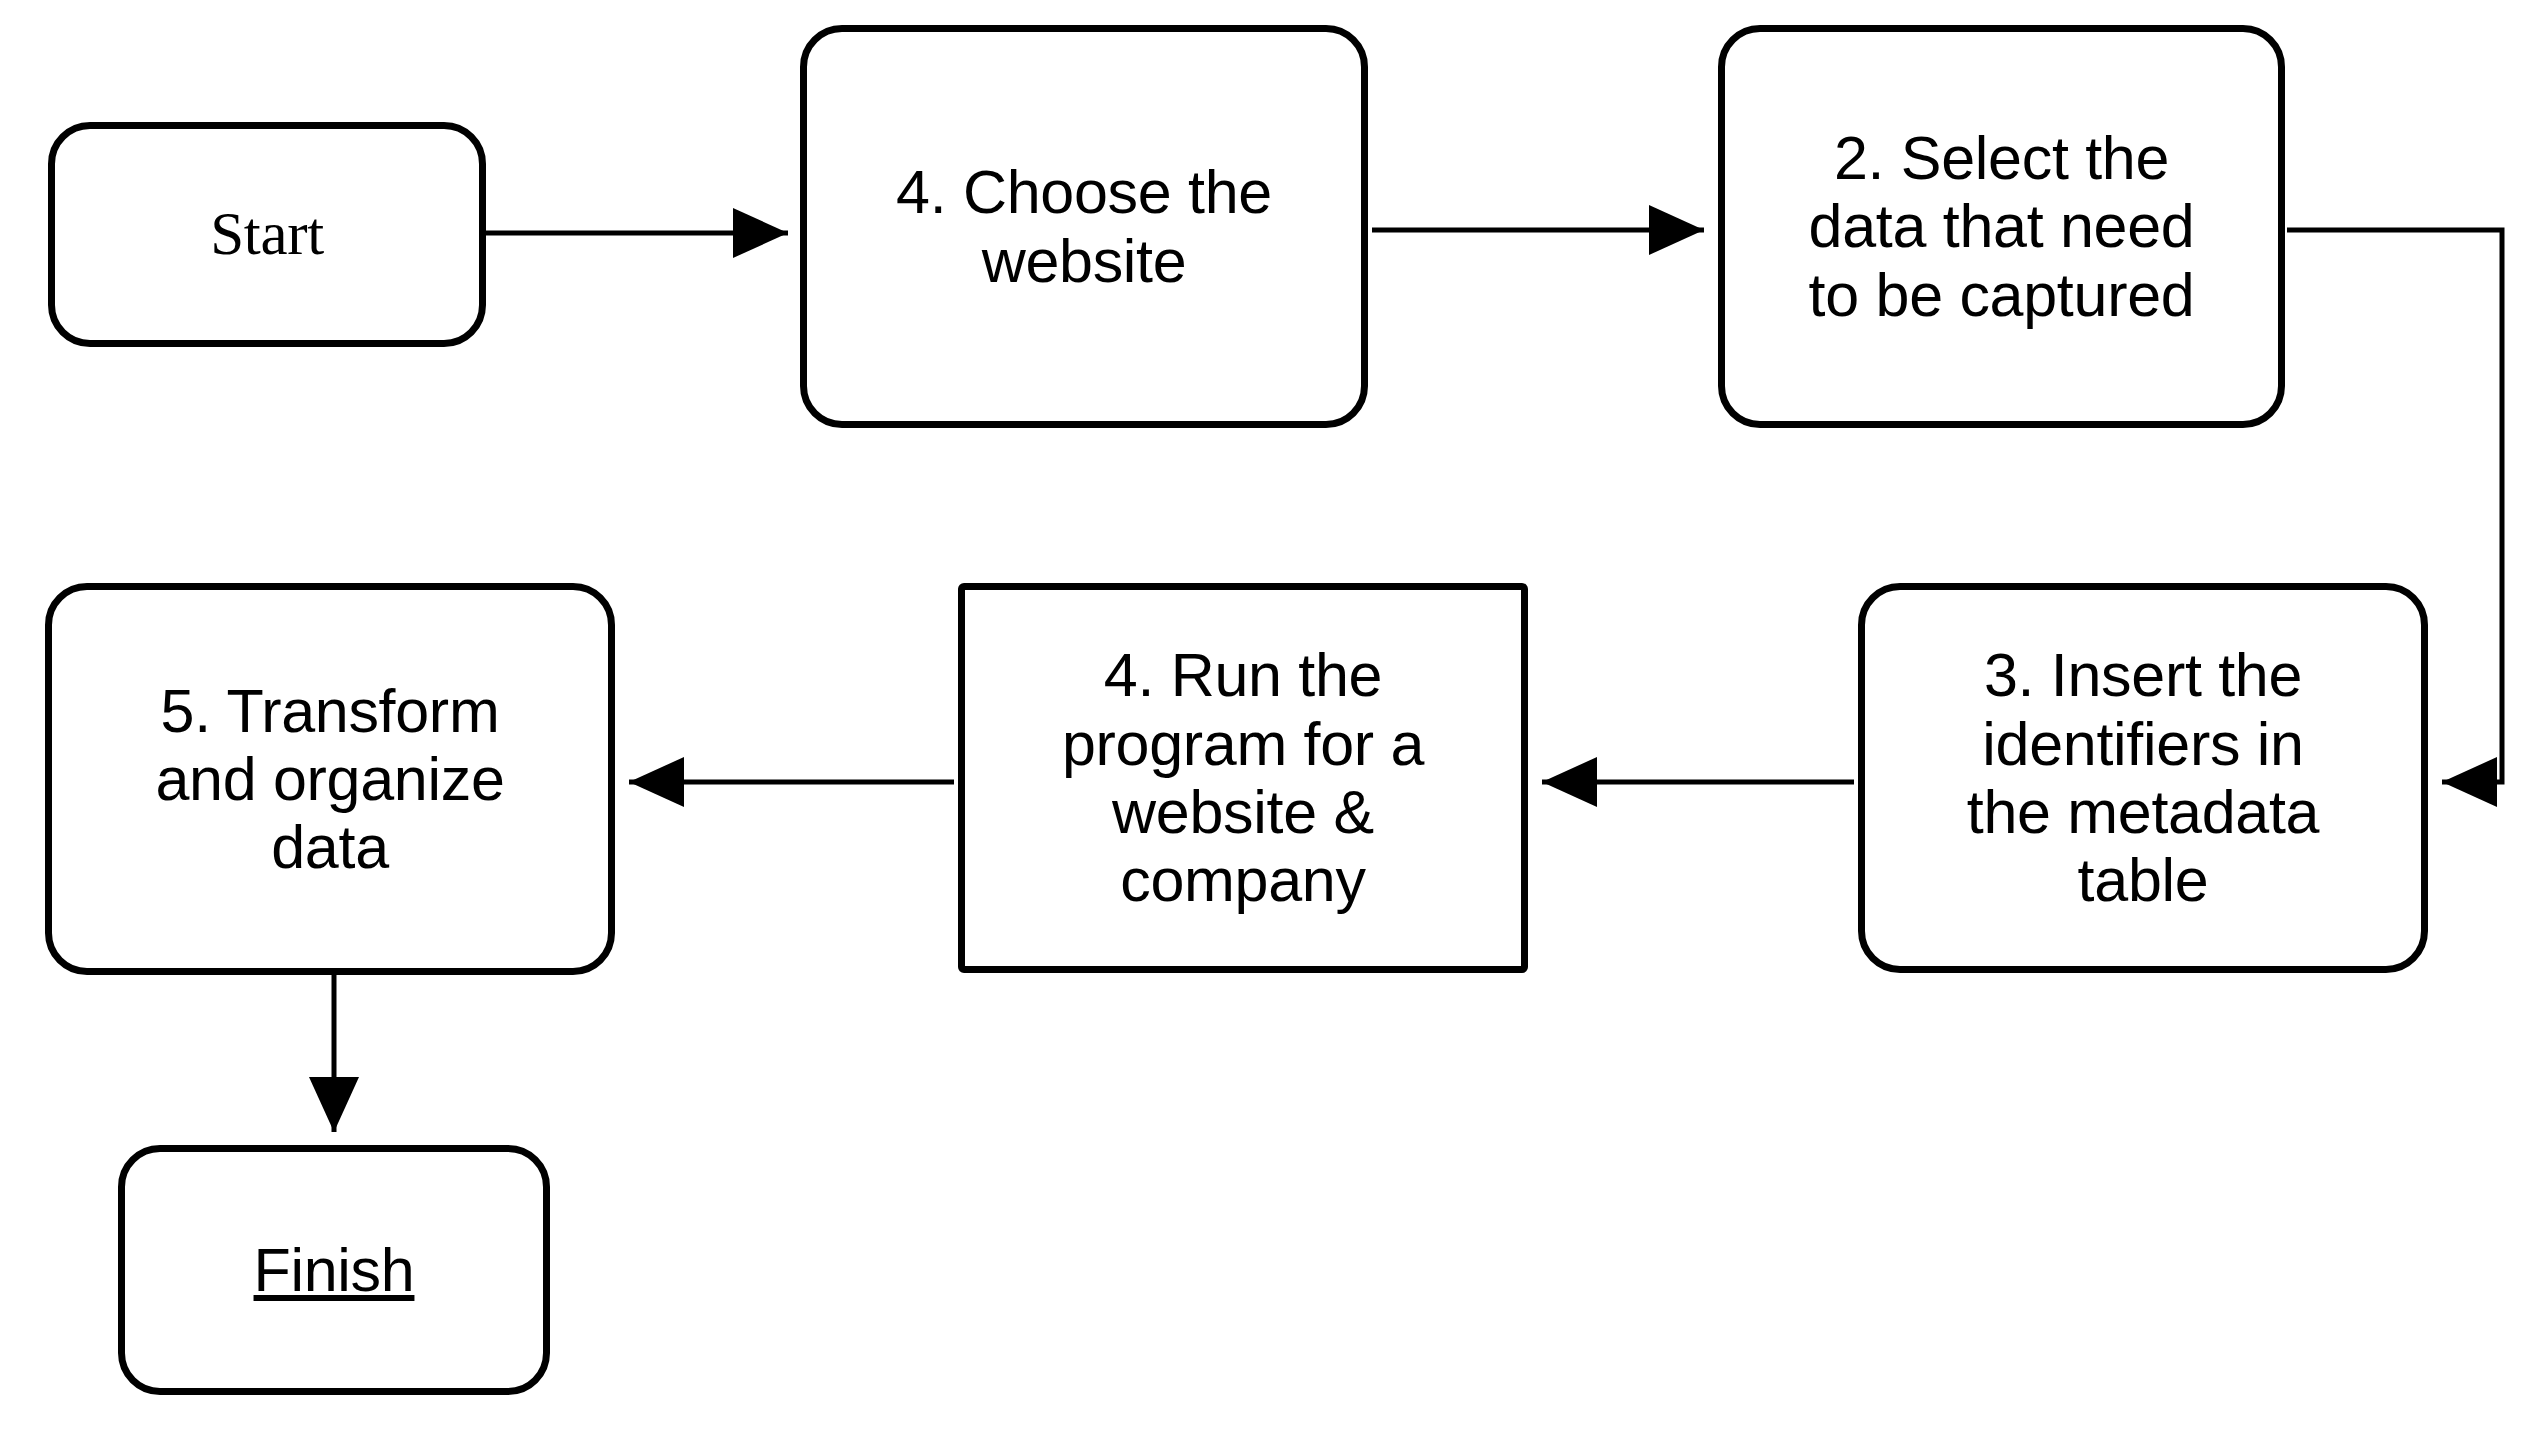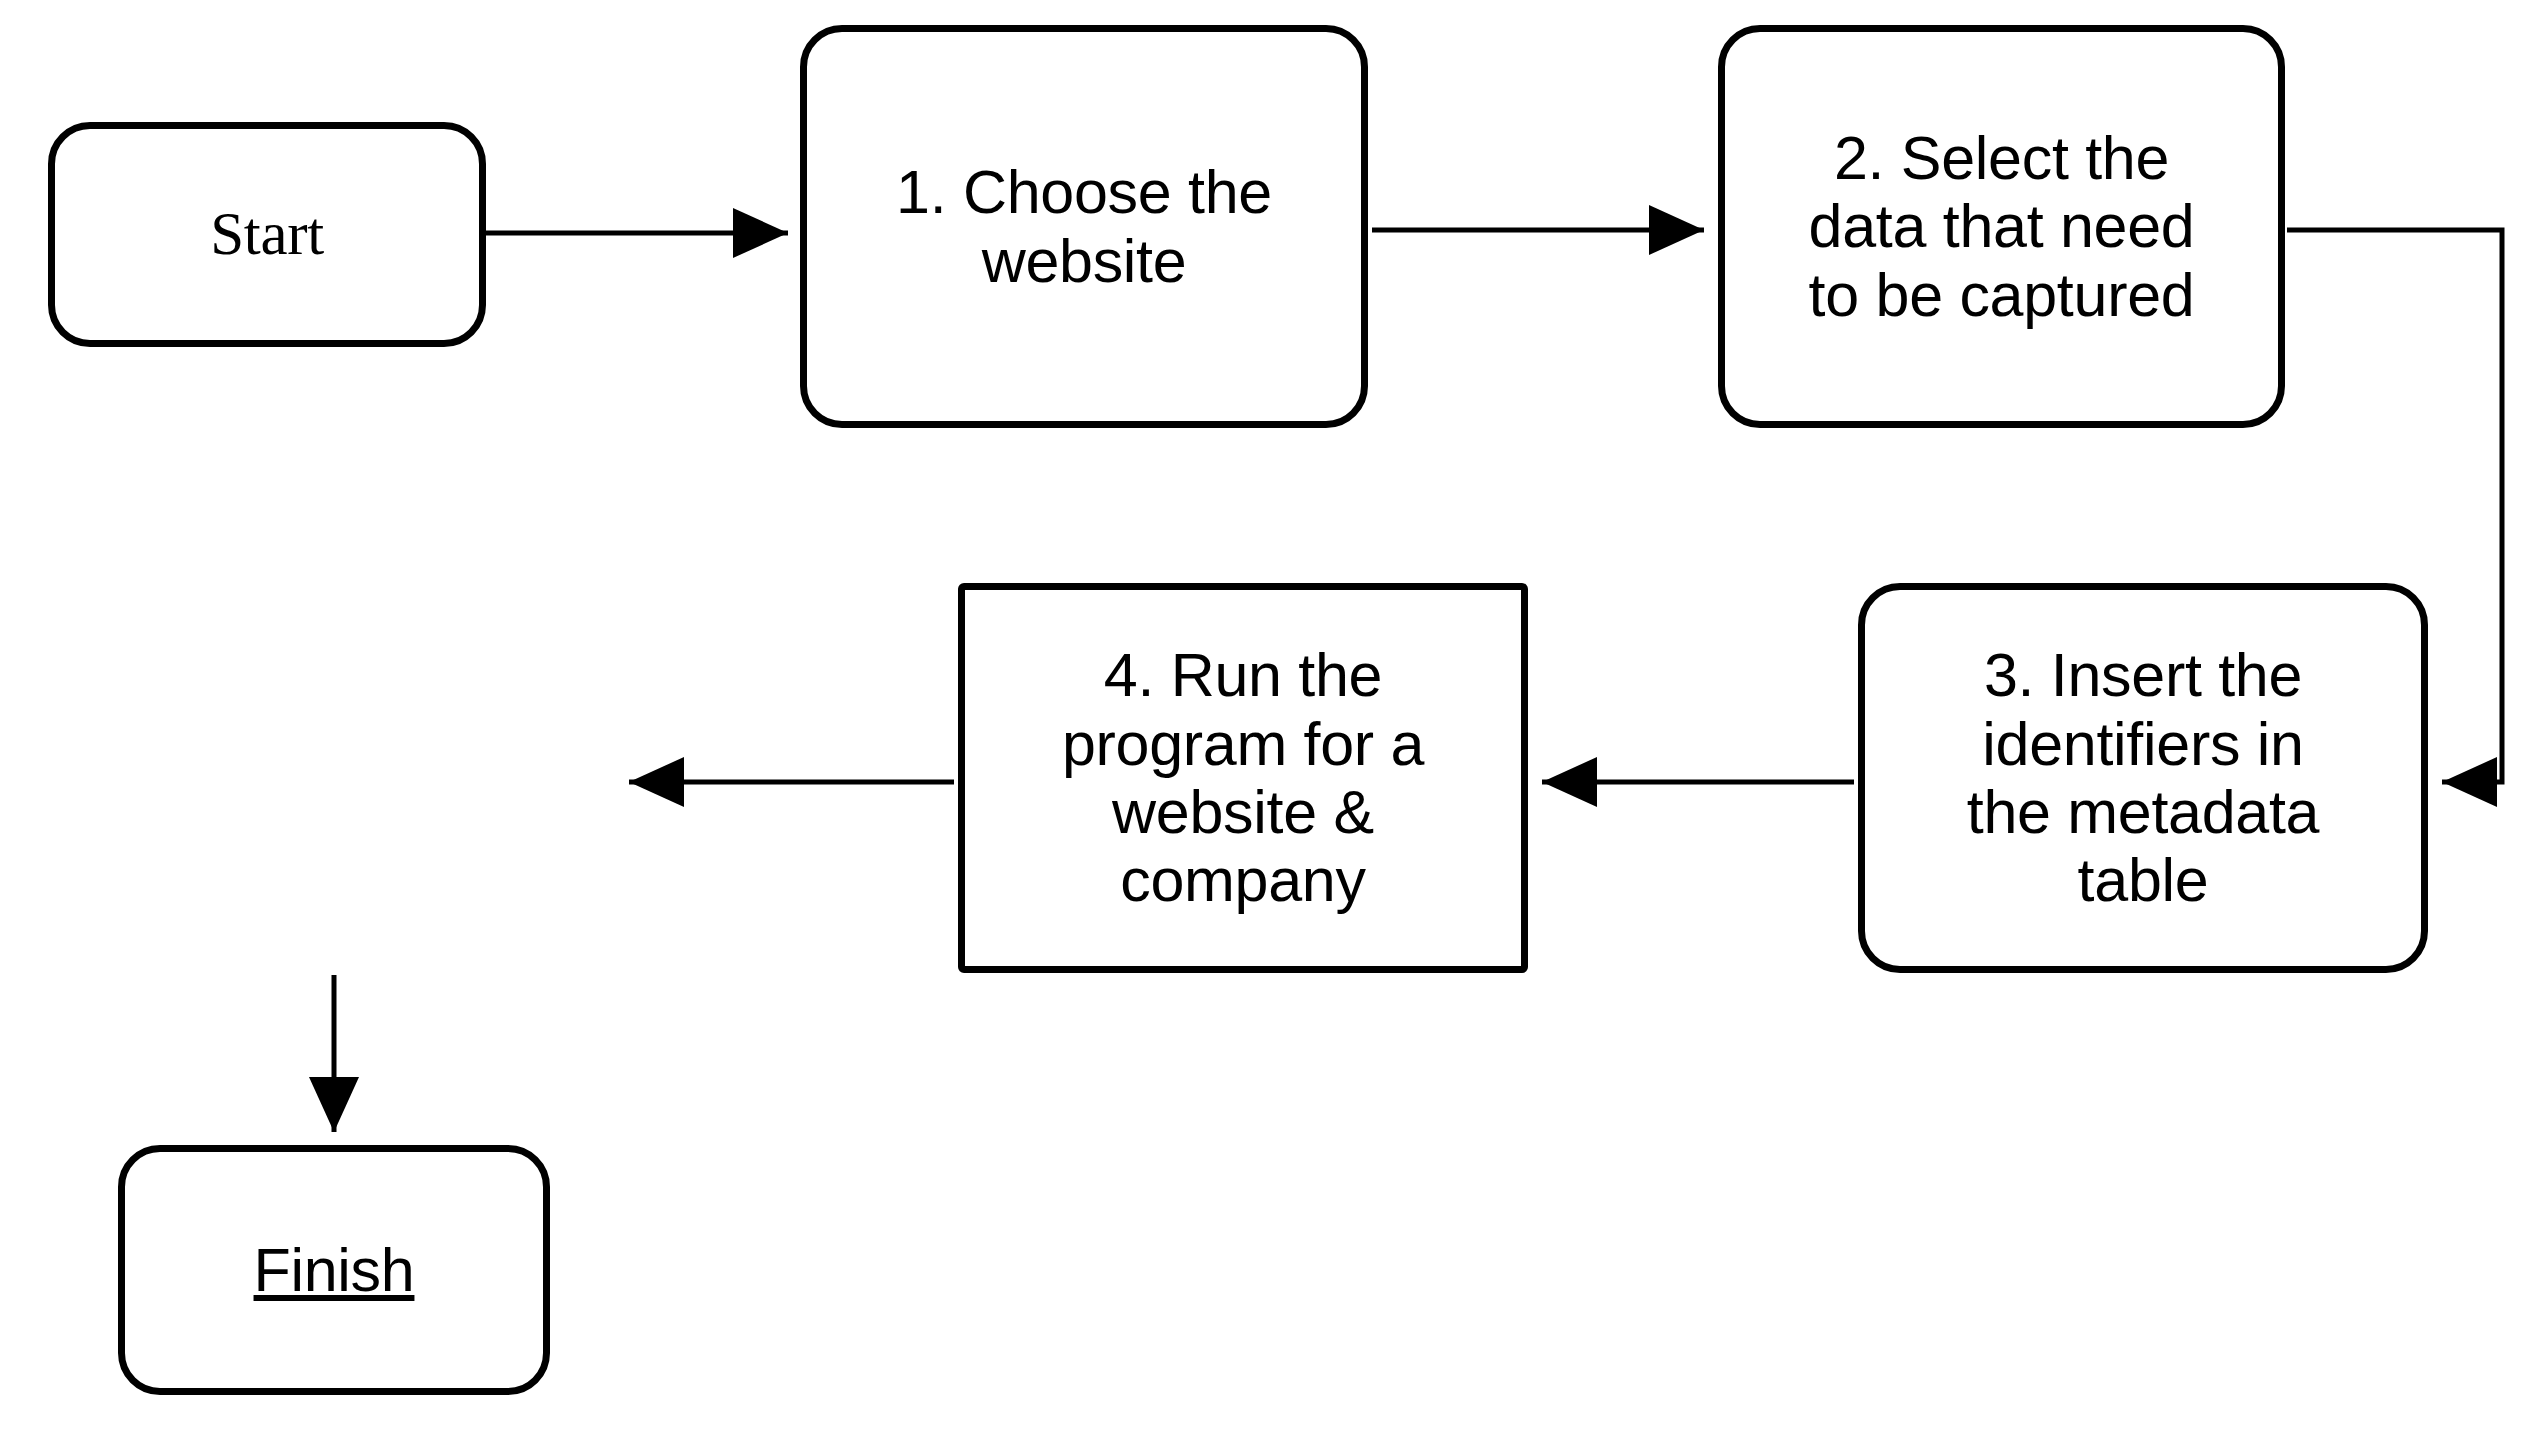--- a/index.html
+++ b/index.html
@@ -79,21 +79,21 @@
     <polyline fill="none" stroke="#000000" stroke-width="5" marker-end="url(#ah-left)" points="954,782 629,782"></polyline>
 
     <polyline fill="none" stroke="#000000" stroke-width="5" marker-end="url(#ah-down)" points="334,975 334,1132"></polyline>
   </svg>
 
   <div class="node" style="left:48px; top:122px; width:438px; height:225px;font-family:Liberation Serif, serif;">
     <span class="node-label">Start</span>
   </div>
 
   <div class="node" style="left:800px; top:25px; width:568px; height:403px;">
-    <span class="node-label">1. Choose the
+    <span class="node-label">4. Choose the
 website</span>
   </div>
 
   <div class="node" style="left:1718px; top:25px; width:567px; height:403px;">
     <span class="node-label">2. Select the
 data that need
 to be captured</span>
   </div>
 
   <div class="node" style="left:1858px; top:583px; width:570px; height:390px;">
@@ -103,18 +103,23 @@
 table</span>
   </div>
 
   <div class="node" style="left:958px; top:583px; width:570px; height:390px;border-radius:6px;">
     <span class="node-label">4. Run the
 program for a
 website &amp;
 company</span>
   </div>
 
+  <div class="node" style="left:45px; top:583px; width:570px; height:392px;">
+    <span class="node-label">5. Transform
+and organize
+data</span>
+  </div>
 
   <div class="node" style="left:118px; top:1145px; width:432px; height:250px;text-decoration:underline;">
     <span class="node-label">Finish</span>
   </div>
 
 </div>
 
 </body></html>

